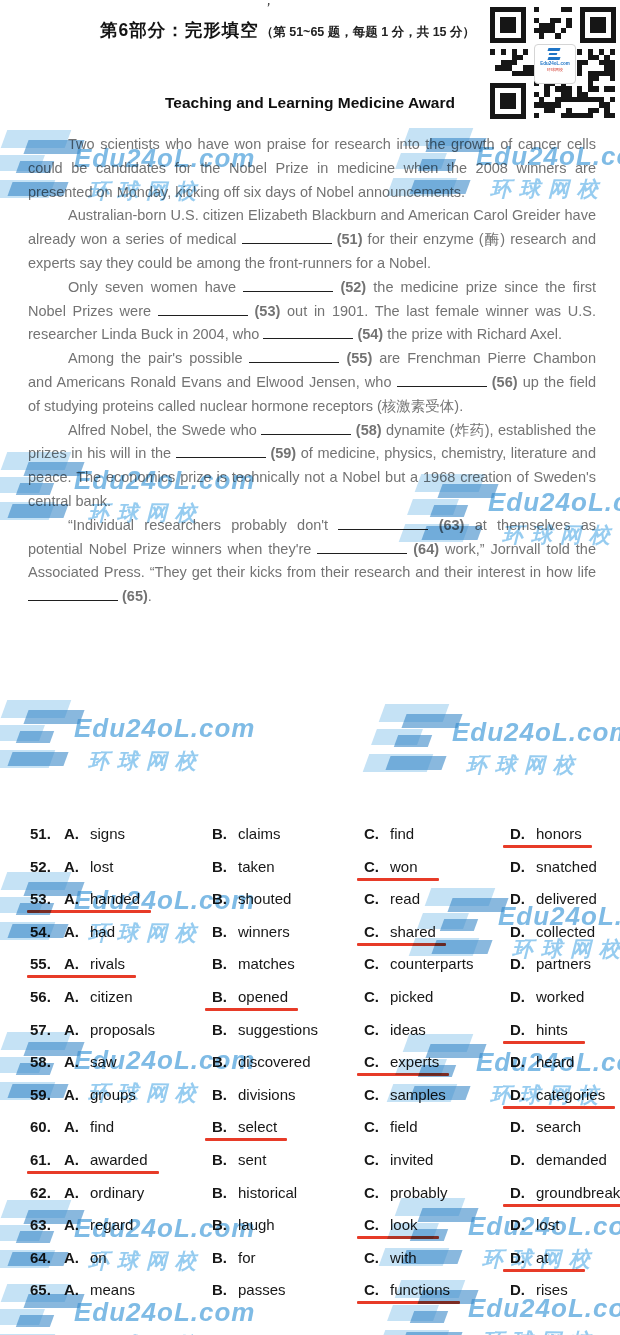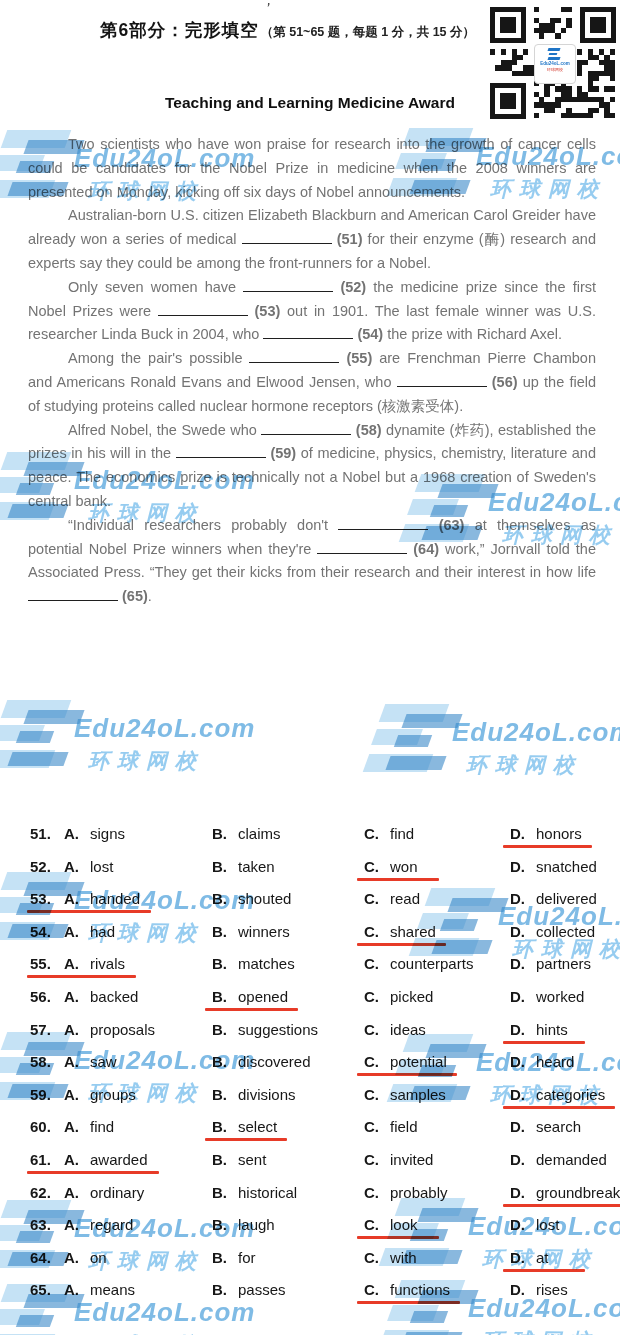--- a/index.html
+++ b/index.html
@@ -614,37 +614,37 @@
       </div>
       <div class="opt-row ansA">
         <span class="opt-num">55.</span>
         <span class="cell"><span class="cell-inner"><span class="letter">A.</span><span class="word">rivals</span><span class="ans-line"></span></span></span>
         <span class="cell"><span class="cell-inner"><span class="letter">B.</span><span class="word">matches</span></span></span>
         <span class="cell"><span class="cell-inner"><span class="letter">C.</span><span class="word">counterparts</span></span></span>
         <span class="cell"><span class="cell-inner"><span class="letter">D.</span><span class="word">partners</span></span></span>
       </div>
       <div class="opt-row">
         <span class="opt-num">56.</span>
-        <span class="cell"><span class="cell-inner"><span class="letter">A.</span><span class="word">backed</span></span></span>
+        <span class="cell"><span class="cell-inner"><span class="letter">A.</span><span class="word">citizen</span></span></span>
         <span class="cell"><span class="cell-inner"><span class="letter">B.</span><span class="word">opened</span><span class="ans-line"></span></span></span>
         <span class="cell"><span class="cell-inner"><span class="letter">C.</span><span class="word">picked</span></span></span>
         <span class="cell"><span class="cell-inner"><span class="letter">D.</span><span class="word">worked</span></span></span>
       </div>
       <div class="opt-row">
         <span class="opt-num">57.</span>
         <span class="cell"><span class="cell-inner"><span class="letter">A.</span><span class="word">proposals</span></span></span>
         <span class="cell"><span class="cell-inner"><span class="letter">B.</span><span class="word">suggestions</span></span></span>
         <span class="cell"><span class="cell-inner"><span class="letter">C.</span><span class="word">ideas</span></span></span>
         <span class="cell"><span class="cell-inner"><span class="letter">D.</span><span class="word">hints</span><span class="ans-line"></span></span></span>
       </div>
       <div class="opt-row">
         <span class="opt-num">58.</span>
         <span class="cell"><span class="cell-inner"><span class="letter">A.</span><span class="word">saw</span></span></span>
         <span class="cell"><span class="cell-inner"><span class="letter">B.</span><span class="word">discovered</span></span></span>
-        <span class="cell"><span class="cell-inner"><span class="letter">C.</span><span class="word">potential</span><span class="ans-line"></span></span></span>
+        <span class="cell"><span class="cell-inner"><span class="letter">C.</span><span class="word">experts</span><span class="ans-line"></span></span></span>
         <span class="cell"><span class="cell-inner"><span class="letter">D.</span><span class="word">heard</span></span></span>
       </div>
       <div class="opt-row">
         <span class="opt-num">59.</span>
         <span class="cell"><span class="cell-inner"><span class="letter">A.</span><span class="word">groups</span></span></span>
         <span class="cell"><span class="cell-inner"><span class="letter">B.</span><span class="word">divisions</span></span></span>
         <span class="cell"><span class="cell-inner"><span class="letter">C.</span><span class="word">samples</span></span></span>
         <span class="cell"><span class="cell-inner"><span class="letter">D.</span><span class="word">categories</span><span class="ans-line"></span></span></span>
       </div>
       <div class="opt-row">

